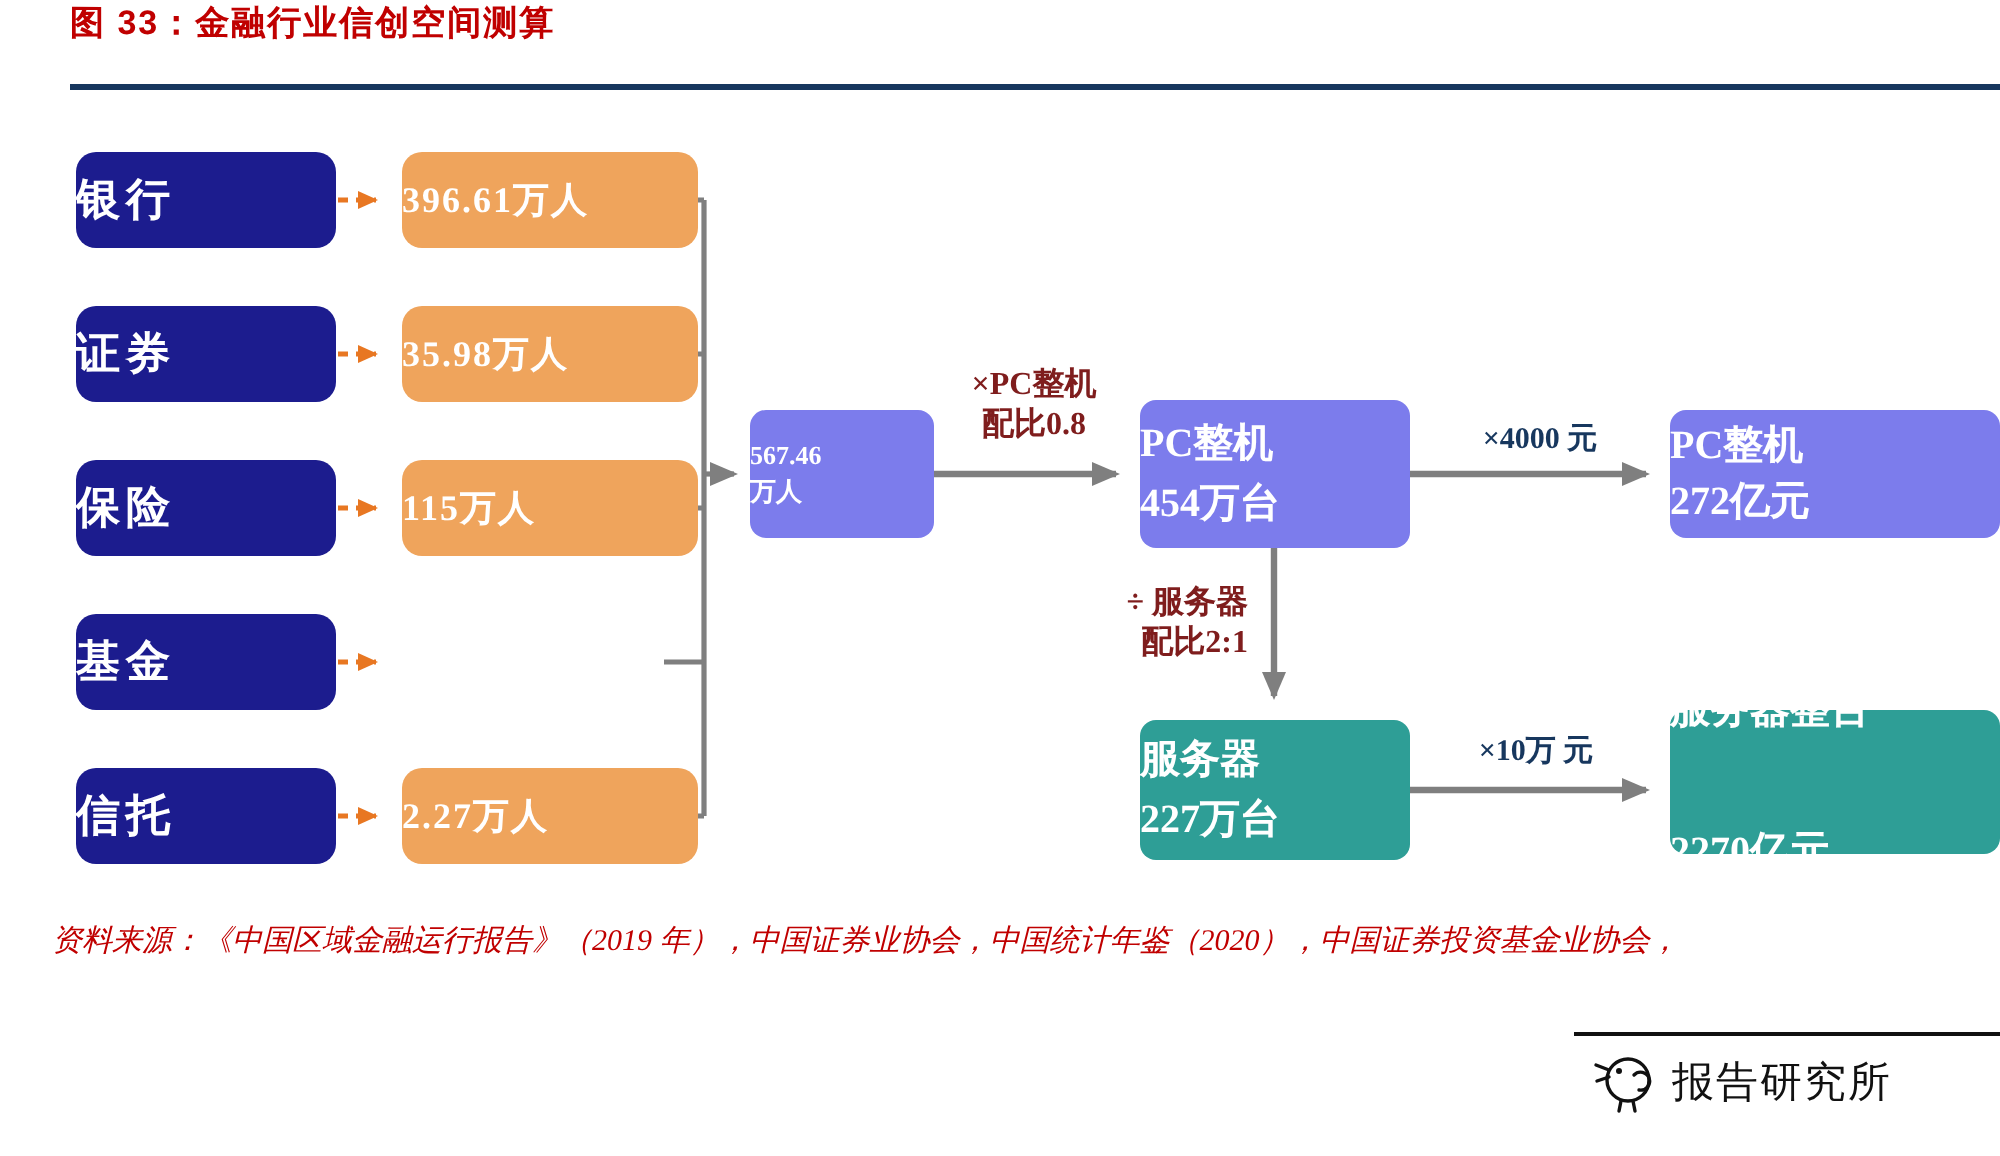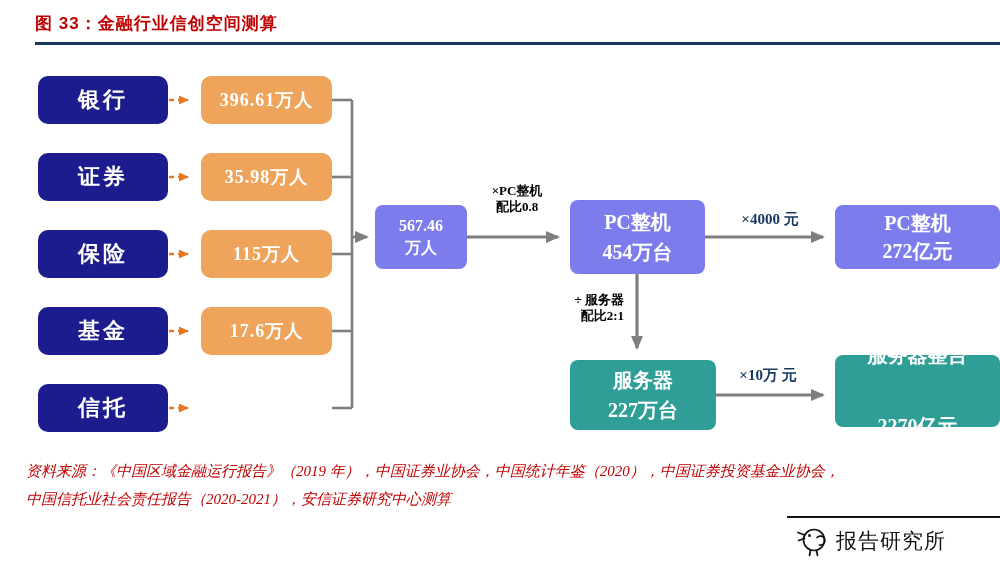--- a/index.html
+++ b/index.html
@@ -1,38 +1,38 @@
 <!DOCTYPE html>
 <html><head>
 <meta charset="utf-8">
 <style>
   * { margin:0; padding:0; box-sizing:border-box; }
   html,body { background:#ffffff; }
   body { font-family:"Liberation Sans", sans-serif; }
   .canvas { position:relative; width:1000px; height:578px; background:#ffffff; overflow:hidden; }
 
-  .fig-title { position:absolute; left:35px; top:12px; font-size:17px; font-weight:bold; color:#c00000; letter-spacing:1px; }
+  .fig-title { position:absolute; left:35px; top:0; font-size:17px; font-weight:bold; color:#c00000; letter-spacing:1px; }
   .title-rule { position:absolute; left:35px; top:42px; width:967px; height:3px; background:#17375e; }
 
   .connectors { position:absolute; left:0; top:0; pointer-events:none; }
 
-  .box { position:absolute; display:flex; flex-direction:column; align-items:center; justify-content:center;
+  .box { position:absolute; display:flex; flex-direction:column; align-items:flex-start; justify-content:center;
          color:#ffffff; font-family:"Liberation Serif", serif; font-weight:bold; text-align:center; border-radius:10px; }
   .navy   { left:38px;  width:130px; height:48px; background:#1c1c8e; font-size:22px; letter-spacing:3px; }
-  .orangeb{ left:201px; width:131px; height:48px; background:#efa45c; font-size:18px; letter-spacing:1px; }
+  .orangeb{ left:201px; width:148px; height:48px; background:#efa45c; font-size:18px; letter-spacing:1px; }
   .r0{top:76px} .r1{top:153px} .r2{top:230px} .r3{top:307px} .r4{top:384px}
 
-  .total  { left:375px; top:205px; width:92px;  height:64px; background:#7c7cec; font-size:16px; line-height:1.4; border-radius:8px; }
+  .total  { left:375px; top:205px; width:92px;  height:64px; background:#7c7cec; font-size:13px; line-height:1.4; border-radius:8px; }
   .pcbox  { left:570px; top:200px; width:135px; height:74px; background:#7c7cec; font-size:20px; line-height:1.5; border-radius:8px; }
   .pcval  { left:835px; top:205px; width:165px; height:64px; background:#7c7cec; font-size:20px; line-height:1.4; border-radius:8px; }
-  .srvbox { left:570px; top:360px; width:146px; height:70px; background:#2e9e96; font-size:20px; line-height:1.5; border-radius:8px; }
+  .srvbox { left:570px; top:360px; width:135px; height:70px; background:#2e9e96; font-size:20px; line-height:1.5; border-radius:8px; }
   .srvval { left:835px; top:355px; width:165px; height:72px; background:#2e9e96; font-size:20px; line-height:1.45; border-radius:8px;gap:42px; }
 
   .edge-label { position:absolute; text-align:center; font-weight:bold; font-family:"Liberation Serif", serif; }
-  .orange-label { color:#000000; font-size:13px; line-height:1.25; }
+  .orange-label { color:#7f1d1d; font-size:16px; line-height:1.25; }
   .dark-label   { color:#17375e; font-size:15px; }
   .lbl-pc-ratio   { left:467px; top:183px; width:100px; }
   .lbl-pc-price   { left:715px; top:210px; width:110px; }
   .lbl-srv-ratio  { left:528px; top:292px; width:96px;text-align:right;  }
   .lbl-srv-price  { left:713px; top:366px; width:110px; }
 
   .source { position:absolute; left:26px; top:458px; width:952px; color:#c00000; font-style:italic;
             font-family:"Liberation Serif", serif; font-size:15px; line-height:1.85; }
 
   .wm-rule { position:absolute; left:787px; top:516px; width:213px; height:2px; background:#111111; }
@@ -109,22 +109,22 @@
 
   <div class="box orangeb r0">
     <span>396.61万人</span>
   </div>
   <div class="box orangeb r1">
     <span>35.98万人</span>
   </div>
   <div class="box orangeb r2">
     <span>115万人</span>
   </div>
-  <div class="box orangeb r3">
-    <span>17.6万人</span>
+  <div class="box orangeb r4">
+    <span>2.27万人</span>
   </div>
 
   <div class="box total">
     <div>567.46</div>
     <div>万人</div>
   </div>
 
   <div class="box pcbox">
     <div>PC整机</div>
     <div>454万台</div>
@@ -151,21 +151,20 @@
   </div>
   <div class="edge-label dark-label lbl-pc-price">×4000 元</div>
   <div class="edge-label orange-label lbl-srv-ratio">
     <div>÷ 服务器</div>
     <div>配比2:1</div>
   </div>
   <div class="edge-label dark-label lbl-srv-price">×10万 元</div>
 
   <div class="source">
     <div>资料来源：《中国区域金融运行报告》（2019 年），中国证券业协会，中国统计年鉴（2020），中国证券投资基金业协会，</div>
-    <div>中国信托业社会责任报告（2020-2021），安信证券研究中心测算</div>
   </div>
 
   <div class="wm-rule"></div>
   <div class="watermark">
     <svg width="36" height="34" viewBox="0 0 36 34">
       <g fill="none" stroke="#111111" stroke-width="1.7" stroke-linecap="round">
         <circle cx="19" cy="16" r="10.5"></circle>
         <path d="M9.5 11 L3 8.5"></path>
         <path d="M9.5 14.5 L3.5 16.5"></path>
         <path d="M22 13.5 a4.5 4.5 0 1 1 2.5 7.5"></path>

